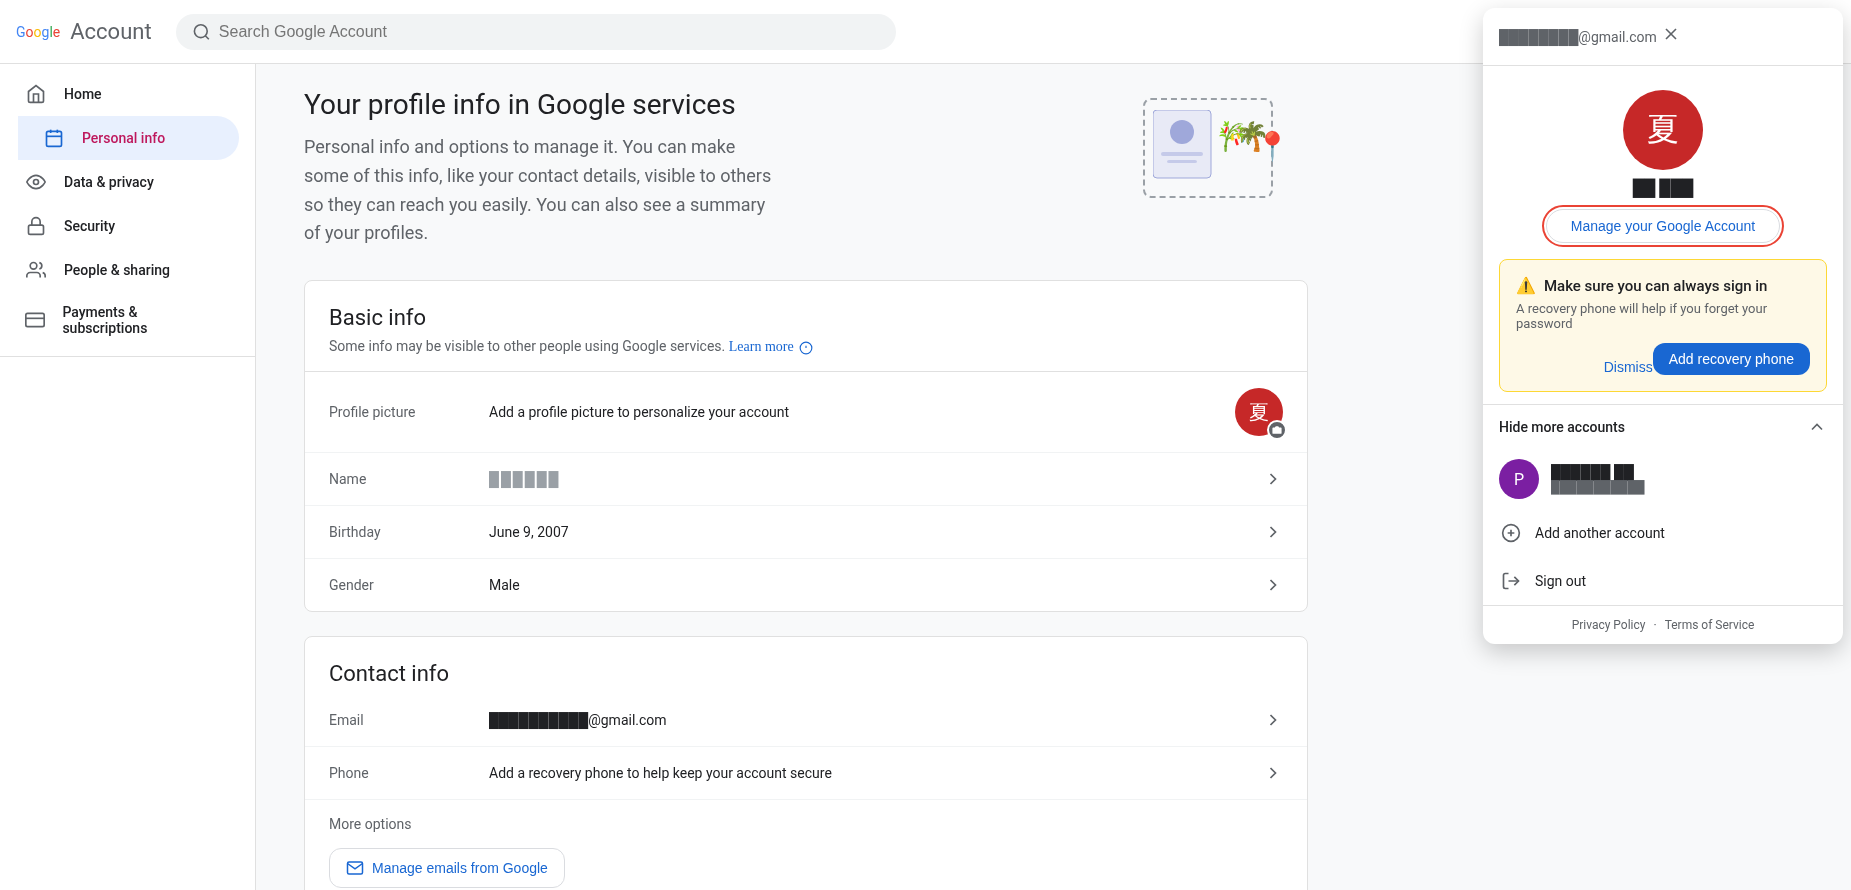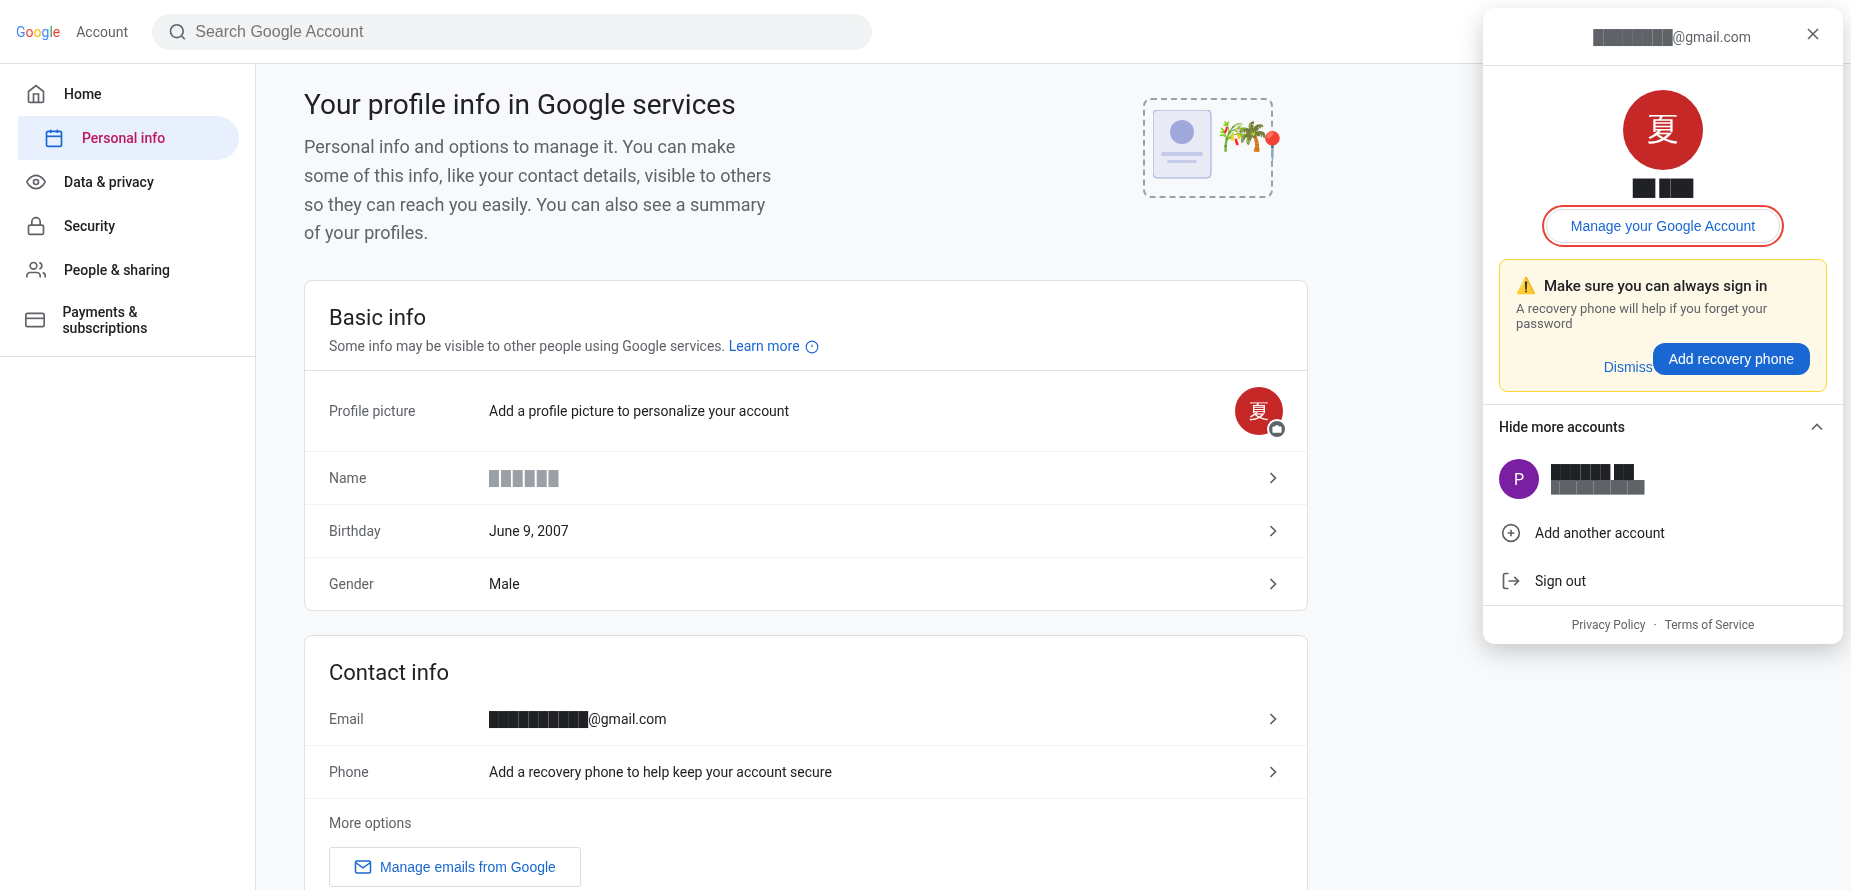--- a/index.html
+++ b/index.html
@@ -4,28 +4,28 @@
   <style>
     * { box-sizing: border-box; margin: 0; padding: 0; }
     body { font-family: 'Google Sans', Roboto, Arial, sans-serif; background: #f8f9fa; color: #202124; font-size: 14px; }
 
     
     .topbar {
       display: flex; align-items: center; padding: 8px 16px;
       background: #fff; border-bottom: 1px solid #e0e0e0;
       height: 64px; position: sticky; top: 0; z-index: 100;
     }
-    .topbar-logo { display: flex; align-items: center; gap: 12px; margin-right: 24px; text-decoration: none; }
+    .topbar-logo { display: flex; align-items: center; gap: 6px; margin-right: 24px; text-decoration: none; }
     .logo-google span:nth-child(1) { color: #4285f4; }
     .logo-google span:nth-child(2) { color: #ea4335; }
     .logo-google span:nth-child(3) { color: #fbbc05; }
     .logo-google span:nth-child(4) { color: #4285f4; }
     .logo-google span:nth-child(5) { color: #34a853; }
     .logo-google span:nth-child(6) { color: #ea4335; }
-    .logo-account { color: #5f6368; font-size: 14px; font-weight: 400; margin-left: 4px; }
+    .logo-account { color: #5f6368; font-size: 22px; font-weight: 400; margin-left: 4px; }
     .search-bar {
       display: flex; align-items: center; background: #f1f3f4; border-radius: 24px;
       padding: 8px 16px; flex: 1; max-width: 720px; gap: 8px;
     }
     .search-bar input {
       border: none; background: transparent; outline: none; font-size: 16px; color: #202124; width: 100%;
     }
     .topbar-right { margin-left: auto; display: flex; align-items: center; gap: 16px; }
     .icon-btn {
       width: 40px; height: 40px; border-radius: 50%; border: none; background: transparent;
@@ -71,21 +71,21 @@
     
     .section-card {
       background: #fff; border: 1px solid #e0e0e0; border-radius: 8px;
       margin-bottom: 24px; overflow: hidden;
     }
     .section-title { font-size: 22px; font-weight: 400; padding: 24px 24px 8px; }
     .section-subtitle {
       font-size: 14px; color: #5f6368; padding: 0 24px 16px;
       border-bottom: 1px solid #e0e0e0;
     }
-    .section-subtitle a { color: #1967d2; text-decoration: none; }
+    .section-subtitle a { color: #1967d2; text-decoration: none; font-family: Liberation Serif, serif; }
     .learn-more { color: #1967d2; cursor: pointer; }
 
     
     .info-row {
       display: flex; align-items: center; padding: 16px 24px;
       border-bottom: 1px solid #f1f3f4; cursor: pointer;
     }
     .info-row:last-of-type { border-bottom: none; }
     .info-label { width: 160px; font-size: 14px; color: #5f6368; flex-shrink: 0; }
     .info-value { flex: 1; font-size: 14px; color: #202124; }
@@ -99,33 +99,33 @@
     .camera-badge {
       position: absolute; bottom: -4px; right: -4px; width: 20px; height: 20px;
       background: #5f6368; border-radius: 50%; display: flex; align-items: center; justify-content: center;
       border: 2px solid white;
     }
 
     
     .more-options { padding: 16px 24px; font-size: 14px; color: #5f6368; cursor: pointer; }
     .manage-emails-btn {
       margin: 0 24px 24px; display: inline-flex; align-items: center; gap: 8px;
-      border: 1px solid #dadce0; border-radius: 3px; padding: 10px 24px;
+      border: 1px solid #dadce0; border-radius: 12px; padding: 10px 16px;
       background: #fff; cursor: pointer; font-size: 14px; color: #1967d2;
     }
 
     
     .account-popup {
       position: fixed; top: 8px; right: 8px; width: 360px;
       background: #fff; border-radius: 12px; box-shadow: 0 8px 24px rgba(0,0,0,0.2);
       z-index: 200; overflow: hidden;
     }
     .popup-header {
-      display: flex; align-items: center; justify-content: flex-end;
-      padding: 12px 16px; border-bottom: 1px solid #e0e0e0; gap: 48px;
+      display: flex; align-items: center; justify-content: flex-start;
+      padding: 12px 16px; border-bottom: 1px solid #e0e0e0;
     }
     .popup-email { font-size: 14px; color: #5f6368; }
     .close-btn { background: none; border: none; cursor: pointer; color: #5f6368; font-size: 20px; padding: 4px; }
     .popup-profile {
       display: flex; flex-direction: column; align-items: center;
       padding: 24px 16px 16px;
     }
     .popup-avatar {
       width: 80px; height: 80px; border-radius: 50%; background: #c62828;
       display: flex; align-items: center; justify-content: center; color: white; font-size: 32px; margin-bottom: 8px;

